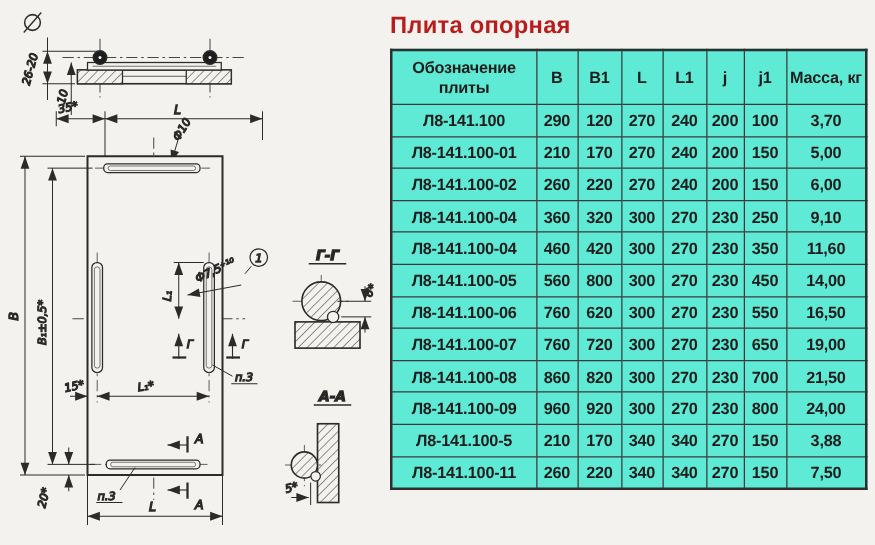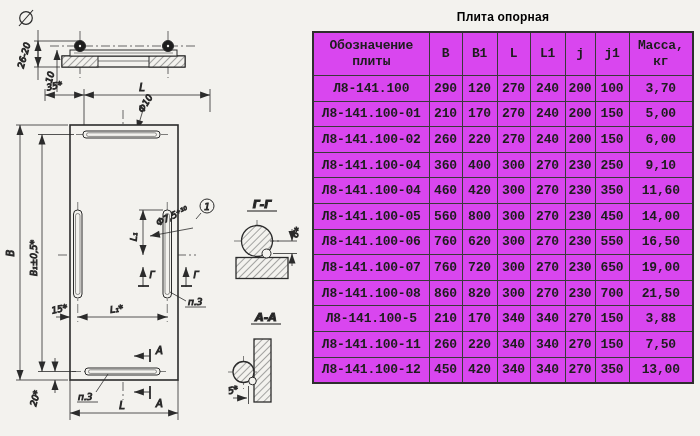--- a/index.html
+++ b/index.html
@@ -1,22 +1,22 @@
 <!DOCTYPE html>
 <html><head>
 <meta charset="utf-8">
 <style>
   html,body{margin:0;padding:0;}
   .stage{position:relative;width:700px;height:436px;background:#f3f2ee;overflow:hidden;
          font-family:"Liberation Sans",sans-serif;color:#1c1c1c;}
   .drawing-svg{position:absolute;left:0;top:0;}
   .right-panel{position:absolute;left:312px;top:6px;width:382px;}
-  .page-title{text-align:center;font-size:12px;font-weight:700;letter-spacing:.2px;margin:4px 0 7px 0;color:#000000;}
+  .page-title{text-align:left;font-size:19px;font-weight:700;letter-spacing:.2px;margin:4px 0 7px 0;color:#b91c1c;}
   table.dim-table{border-collapse:collapse;table-layout:fixed;width:380px;
-                  border:2px solid #2e2e2e;background:#d946ef;font-family:Liberation Mono, monospace;}
+                  border:2px solid #2e2e2e;background:#5eead4;}
   .dim-table th,.dim-table td{border:1px solid #3a3a3a;text-align:center;vertical-align:middle;
                   font-weight:700;font-size:13px;letter-spacing:-0.2px;color:#1d1d1d;padding:1px 2px;}
   .dim-table th{height:40px;line-height:1.25;}
   .dim-table td{height:22.6px;}
   .col-desig{width:116px;}
   .col-b{width:33px;}.col-b1{width:35px;}.col-l{width:33px;}.col-l1{width:35px;}
   .col-j{width:30px;}.col-j1{width:34px;}.col-mass{width:64px;}
   svg text{font-family:"DejaVu Sans",sans-serif;font-style:italic;fill:#222;}
   .dim-t{font-size:9px;}
   .sec-t{font-size:11px;font-weight:bold;}
@@ -241,21 +241,21 @@
             <td>220</td>
             <td>270</td>
             <td>240</td>
             <td>200</td>
             <td>150</td>
             <td>6,00</td>
           </tr>
           <tr>
             <td>Л8-141.100-04</td>
             <td>360</td>
-            <td>400</td>
+            <td>320</td>
             <td>300</td>
             <td>270</td>
             <td>230</td>
             <td>250</td>
             <td>9,10</td>
           </tr>
           <tr>
             <td>Л8-141.100-04</td>
             <td>460</td>
             <td>420</td>
@@ -297,20 +297,30 @@
           </tr>
           <tr>
             <td>Л8-141.100-08</td>
             <td>860</td>
             <td>820</td>
             <td>300</td>
             <td>270</td>
             <td>230</td>
             <td>700</td>
             <td>21,50</td>
+          </tr>
+          <tr>
+            <td>Л8-141.100-09</td>
+            <td>960</td>
+            <td>920</td>
+            <td>300</td>
+            <td>270</td>
+            <td>230</td>
+            <td>800</td>
+            <td>24,00</td>
           </tr>
           <tr>
             <td>Л8-141.100-5</td>
             <td>210</td>
             <td>170</td>
             <td>340</td>
             <td>340</td>
             <td>270</td>
             <td>150</td>
             <td>3,88</td>
@@ -318,26 +328,16 @@
           <tr>
             <td>Л8-141.100-11</td>
             <td>260</td>
             <td>220</td>
             <td>340</td>
             <td>340</td>
             <td>270</td>
             <td>150</td>
             <td>7,50</td>
           </tr>
-          <tr>
-            <td>Л8-141.100-12</td>
-            <td>450</td>
-            <td>420</td>
-            <td>340</td>
-            <td>340</td>
-            <td>270</td>
-            <td>350</td>
-            <td>13,00</td>
-          </tr>
         </tbody>
     </table>
   </div>
 </div>
 
 </body></html>

